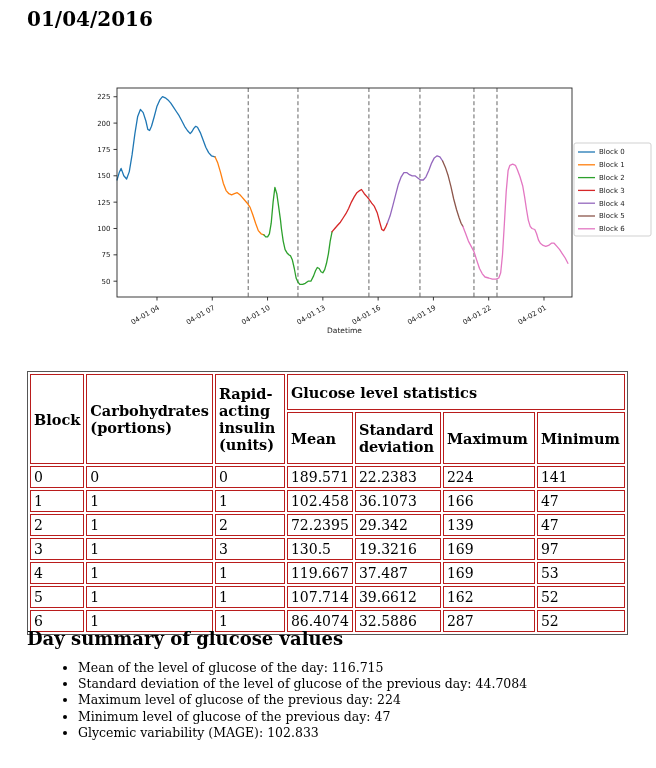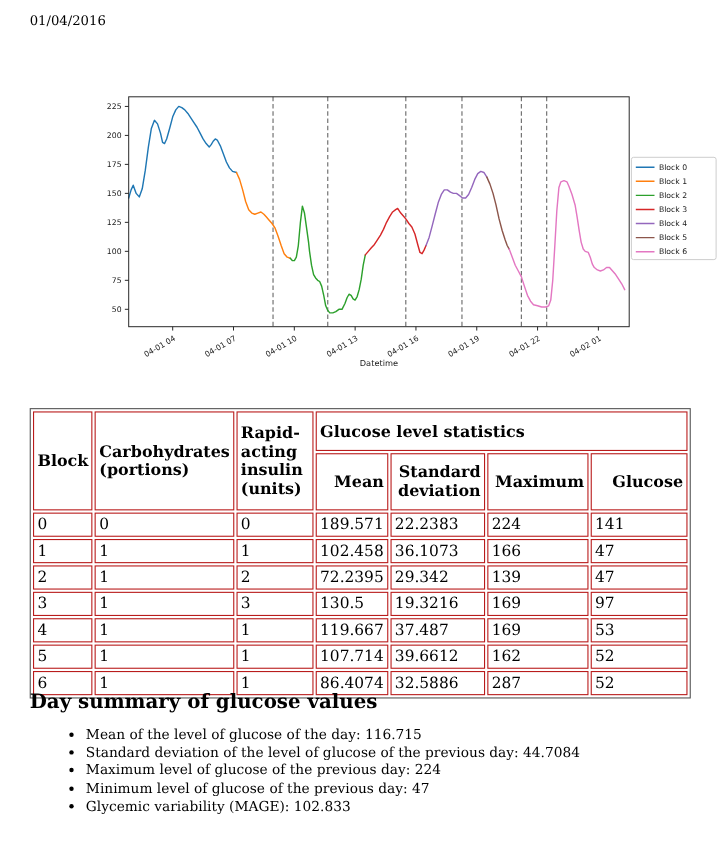--- a/index.html
+++ b/index.html
@@ -1,37 +1,37 @@
 <!DOCTYPE html>
 <html><head>
 <meta charset="utf-8">
 <style>
   html,body{margin:0;padding:0;}
   body{
     width:656px;height:768px;position:relative;overflow:hidden;
     background:#ffffff;color:#000;
     font-family:"DejaVu Serif", serif;
   }
-  h1.title{position:absolute;left:27px;top:9px;margin:0;font-size:12px;line-height:20px;font-weight:normal;}
+  h1.title{position:absolute;left:27px;top:9px;margin:0;font-size:20px;line-height:20px;font-weight:bold;}
   .figure{position:absolute;left:56px;top:80px;width:600px;height:265px;}
   .figure svg{font-family:"DejaVu Sans", sans-serif;}
   table.stats{
     position:absolute;left:27px;top:371px;
     border-collapse:separate;border-spacing:2px;
     border:1px solid #565656;table-layout:fixed;
   }
   table.stats th, table.stats td{
     border:1px solid #b91c1c;box-sizing:border-box;
     text-align:left;vertical-align:middle;padding:0 3px;
     overflow:hidden;white-space:normal;
   }
   table.stats th{font-size:14.5px;line-height:17px;font-weight:bold;}
   table.stats td{font-size:14px;height:22px;line-height:16px;}
   th.h-span{height:36px;}
-  tr.subhead th{height:52px;text-align:right;}
+  tr.subhead th{height:52px;}
   h2.summary-h{position:absolute;left:27px;top:630px;margin:0;font-size:18px;line-height:17px;font-weight:bold;}
   ul.summary{
     position:absolute;left:27px;top:660px;margin:0;
     padding:0 0 0 51px;font-size:12.5px;width:600px;
   }
   ul.summary li{line-height:16.2px;}
 </style>
 </head>
 <body>
 
@@ -120,21 +120,21 @@
       <tr>
         <th rowspan="2">Block</th>
         <th rowspan="2">Carbohydrates (portions)</th>
         <th rowspan="2">Rapid-acting insulin (units)</th>
         <th colspan="4" class="h-span">Glucose level statistics</th>
       </tr>
       <tr class="subhead">
         <th>Mean</th>
         <th>Standard deviation</th>
         <th>Maximum</th>
-        <th>Glucose</th>
+        <th>Minimum</th>
       </tr>
     </thead>
     <tbody id="stats-body">
         <tr>
           <td>0</td>
           <td>0</td>
           <td>0</td>
           <td>189.571</td>
           <td>22.2383</td>
           <td>224</td>

